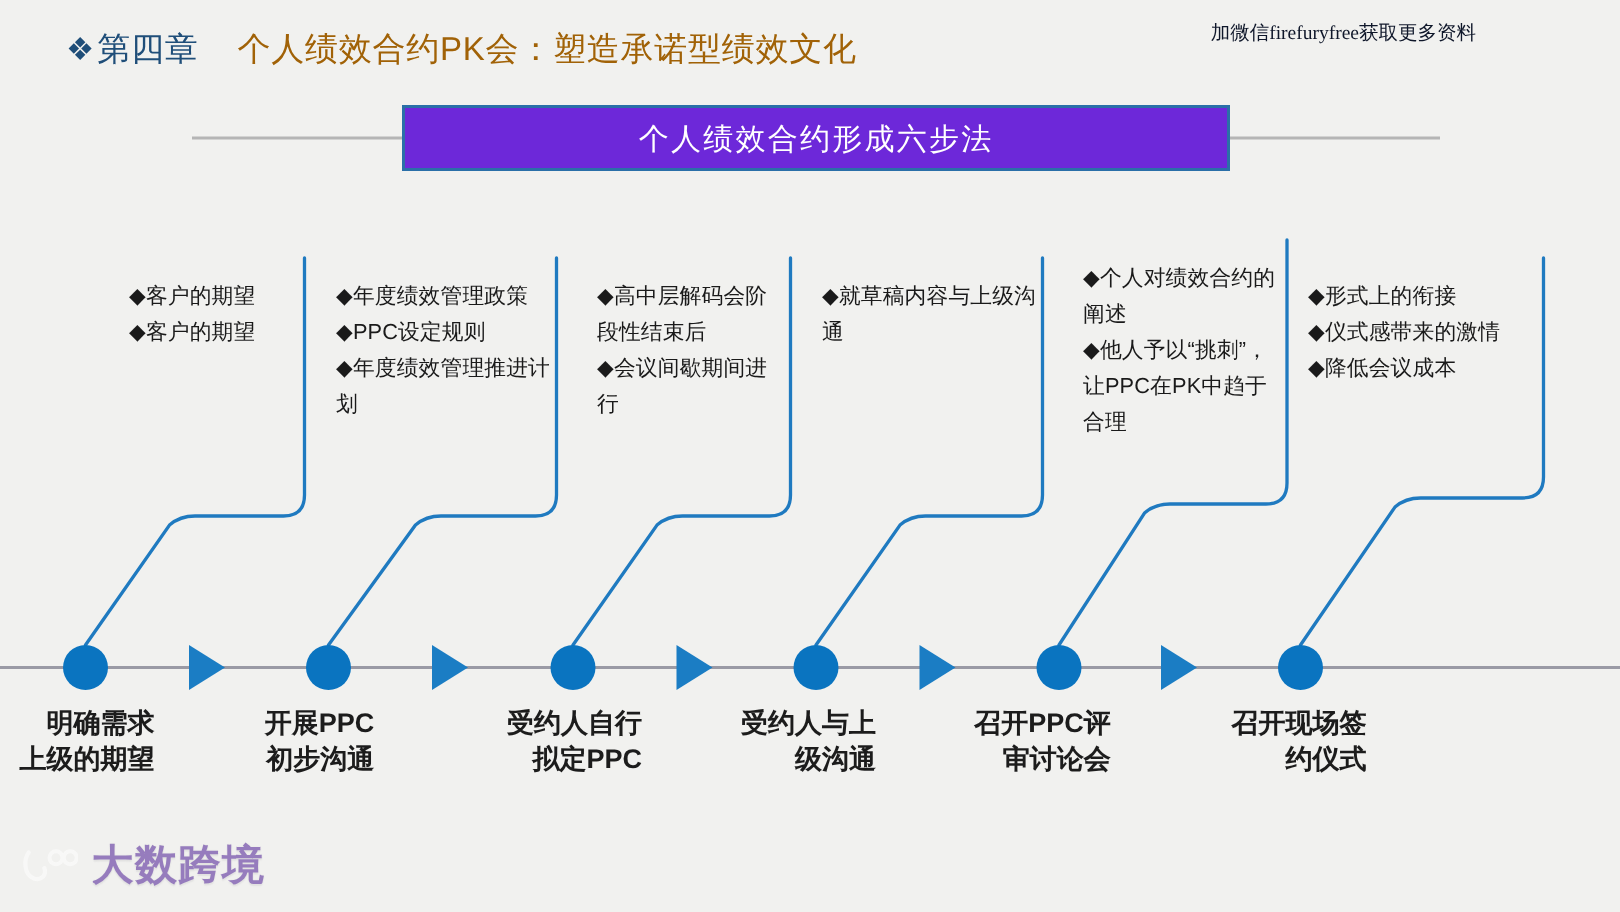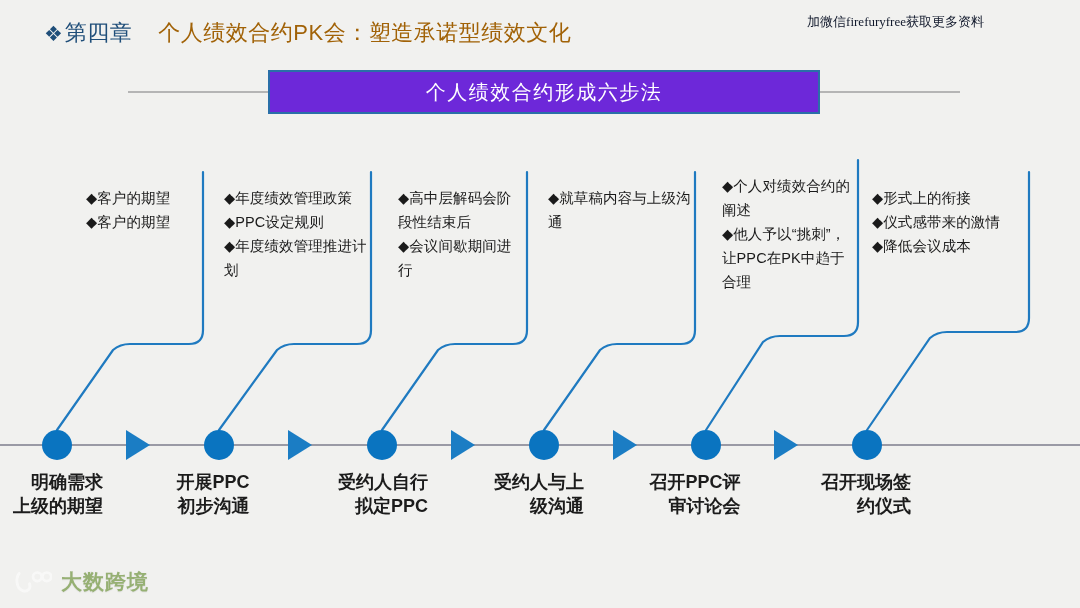--- a/index.html
+++ b/index.html
@@ -184,23 +184,23 @@
     display: flex;
     align-items: center;
     opacity: 0.55;
   }
   .logo-mark {
     width: 38px;
     height: 26px;
     margin-right: 9px;
   }
   .logo-text {
-    font-size: 21px;
+    font-size: 28px;
     font-weight: bold;
-    color: #4d7c0f;
+    color: #4c1d95;
     text-shadow: 0 0 1px #cfcfcf, 0 1px 1px #d6d6d6;
     letter-spacing: 1px;
   }
 </style>
 </head>
 <body>
 
 <div class="slide">
 
   <div class="header">

